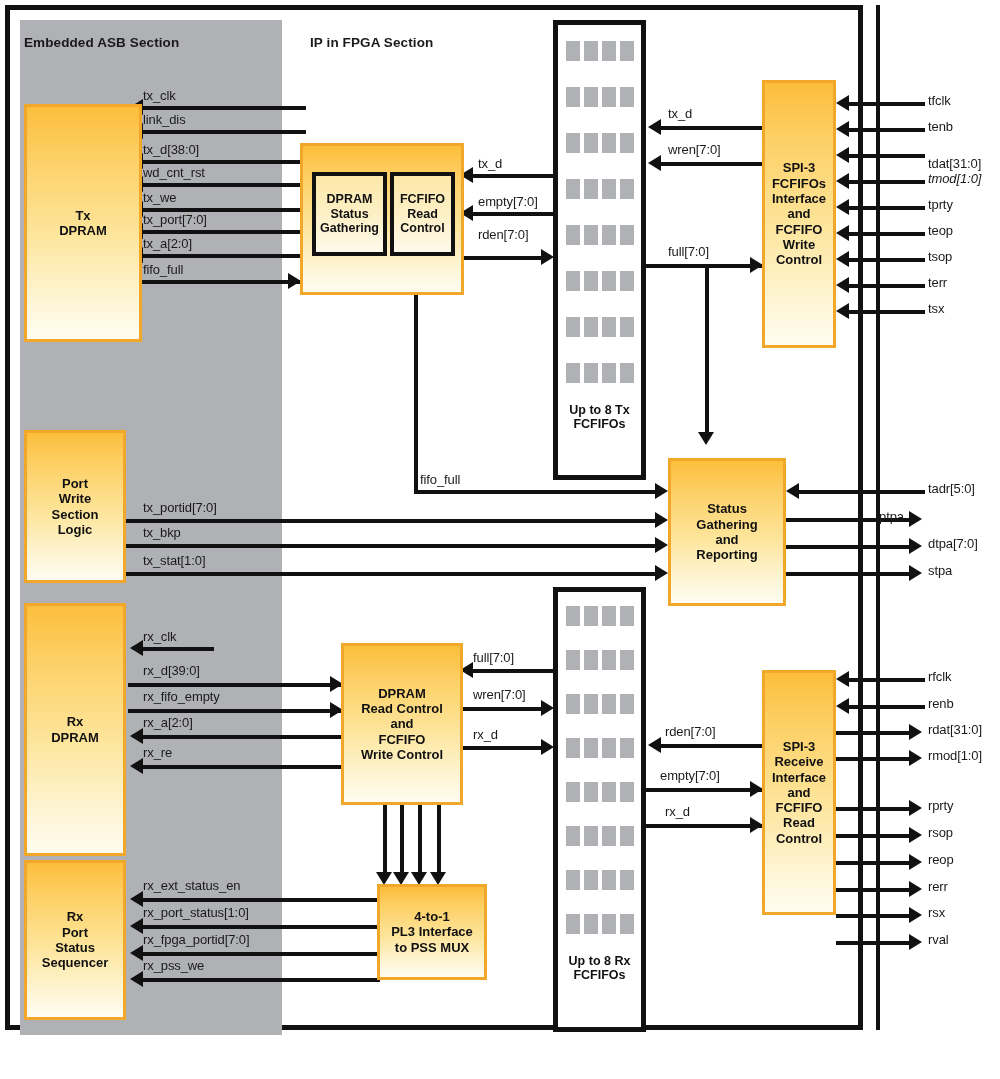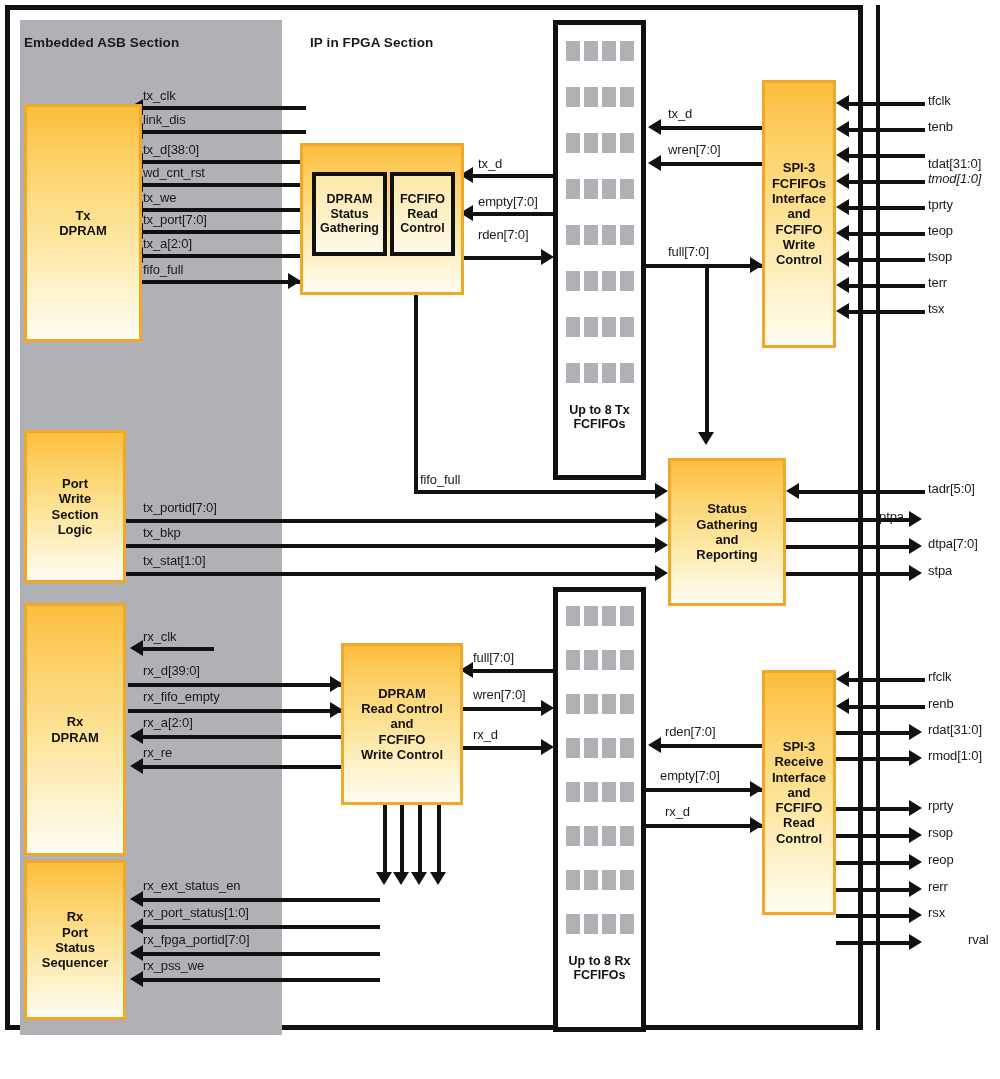--- a/index.html
+++ b/index.html
@@ -541,29 +541,34 @@
   <div class="hline" style="left:836px; top:888px; width:77px;"></div>
   <div class="arw right" style="left:909px; top:881px;"></div>
   <div class="sig" style="left:928px; top:879px;">rerr</div>
 
   <div class="hline" style="left:836px; top:914px; width:77px;"></div>
   <div class="arw right" style="left:909px; top:907px;"></div>
   <div class="sig" style="left:928px; top:905px;text-align:center;">rsx</div>
 
   <div class="hline" style="left:836px; top:941px; width:77px;"></div>
   <div class="arw right" style="left:909px; top:934px;"></div>
-  <div class="sig" style="left:928px; top:932px;margin-left:40px;">rval</div>
+  <div class="sig" style="left:928px; top:932px;">rval</div>
 
   <div class="ylw" style="left:24px; top:860px; width:102px; height:160px; flex-direction:column;">
     <span>Rx</span>
     <span>Port</span>
     <span>Status</span>
     <span>Sequencer</span>
   </div>
 
+  <div class="ylw" style="left:377px; top:884px; width:110px; height:96px; flex-direction:column;">
+    <span>4-to-1</span>
+    <span>PL3 Interface</span>
+    <span>to PSS MUX</span>
+  </div>
 
   <div class="sig" style="left:143px; top:878px;">rx_ext_status_en</div>
   <div class="hline" style="left:142px; top:898px; width:238px;"></div>
   <div class="arw left" style="left:130px; top:891px;"></div>
 
   <div class="sig" style="left:143px; top:905px;">rx_port_status[1:0]</div>
   <div class="hline" style="left:142px; top:925px; width:238px;"></div>
   <div class="arw left" style="left:130px; top:918px;"></div>
 
   <div class="sig" style="left:143px; top:932px;">rx_fpga_portid[7:0]</div>

